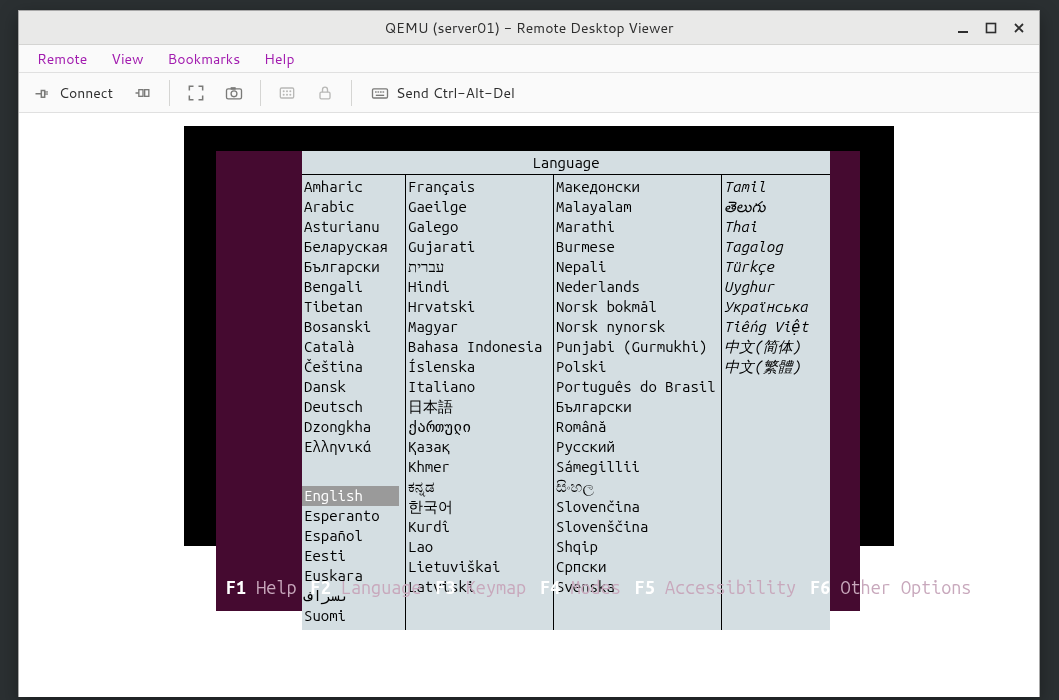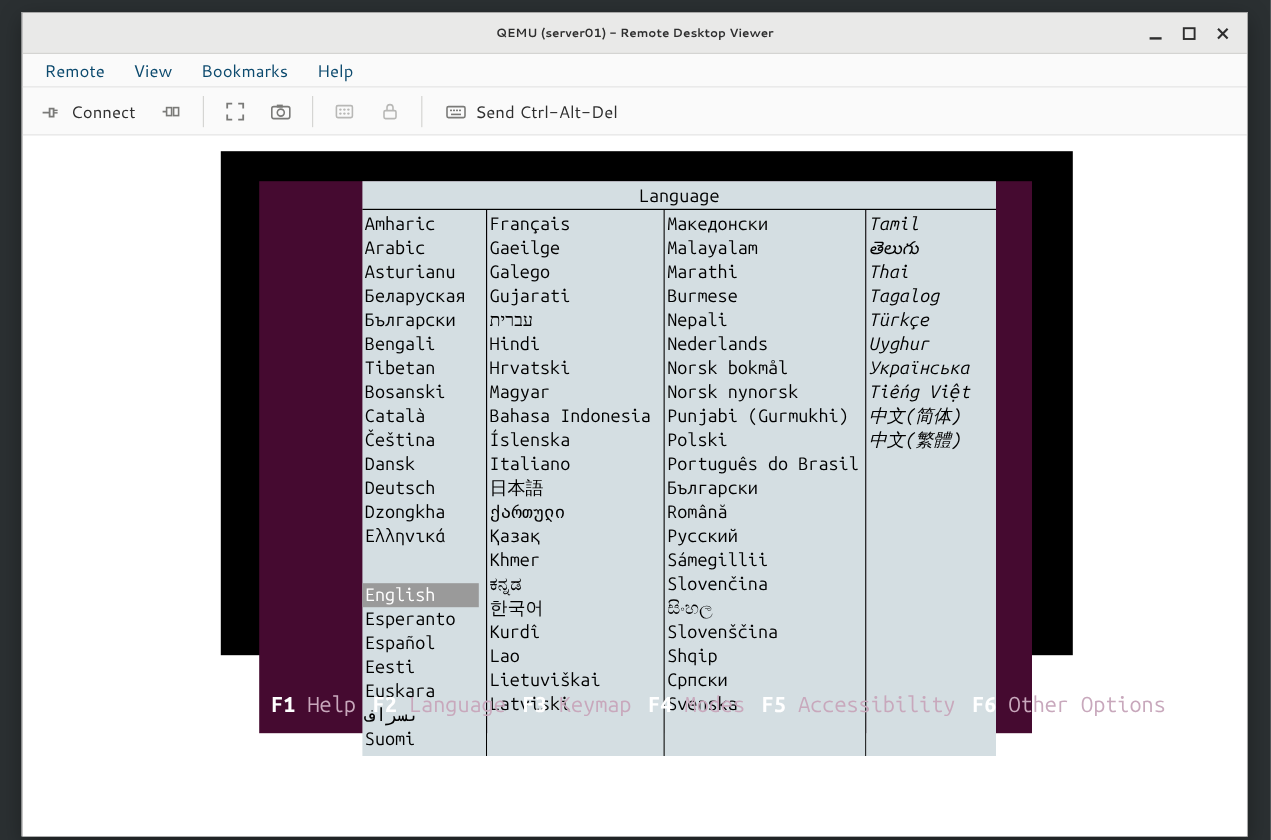--- a/index.html
+++ b/index.html
@@ -29,22 +29,22 @@
     height: 34px;
     background: #e9e9e8;
     border-bottom: 1px solid #d4d4d2;
     display: flex;
     align-items: center;
     position: relative;
   }
   .titlebar-title {
     flex: 1;
     text-align: center;
-    font-size: 10px;
-    font-weight: 700;
+    font-size: 14px;
+    font-weight: 400;
     color: #2e2e2e;
   }
   .titlebar-buttons {
     position: absolute;
     right: 6px;
     top: 0;
     height: 34px;
     display: flex;
     align-items: center;
     gap: 0;
@@ -64,21 +64,21 @@
     height: 28px;
     background: #fafafa;
     border-bottom: 1px solid #e0e0e0;
     display: flex;
     align-items: center;
     padding: 0 6px;
   }
   .menu-item {
     padding: 4px 12px;
     font-size: 14px;
-    color: #0c4a6e;
+    color: #a21caf;
   }
 
   .toolbar {
     height: 40px;
     background: #fafafa;
     border-bottom: 1px solid #e0e0e0;
     display: flex;
     align-items: center;
     padding: 0 4px;
     gap: 2px;
@@ -344,22 +344,22 @@
                 <div class="lang-item">Nederlands</div>
                 <div class="lang-item">Norsk bokmål</div>
                 <div class="lang-item">Norsk nynorsk</div>
                 <div class="lang-item">Punjabi (Gurmukhi)</div>
                 <div class="lang-item">Polski</div>
                 <div class="lang-item">Português do Brasil</div>
                 <div class="lang-item">Български</div>
                 <div class="lang-item">Română</div>
                 <div class="lang-item">Русский</div>
                 <div class="lang-item">Sámegillii</div>
+                <div class="lang-item">සිංහල</div>
                 <div class="lang-item">Slovenčina</div>
-                <div class="lang-item">සිංහල</div>
                 <div class="lang-item">Slovenščina</div>
                 <div class="lang-item">Shqip</div>
                 <div class="lang-item">Српски</div>
                 <div class="lang-item">Svenska</div>
               </div>
               <div class="lang-col c3">
                 <div class="lang-item">Tamil</div>
                 <div class="lang-item">తెలుగు</div>
                 <div class="lang-item">Thai</div>
                 <div class="lang-item">Tagalog</div>

